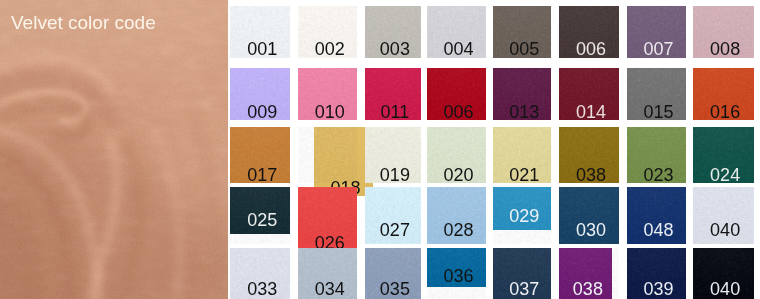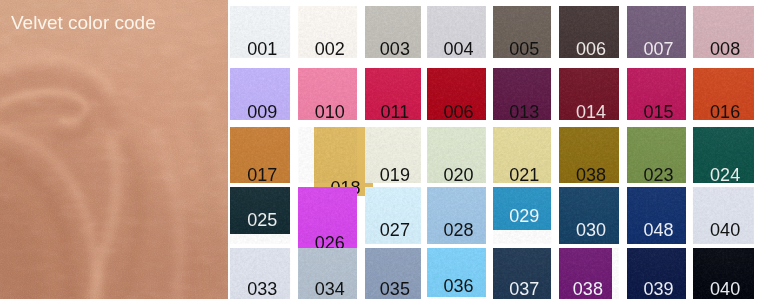--- a/index.html
+++ b/index.html
@@ -199,21 +199,21 @@
         <span class="code" style="bottom:-1.6px;color:#111111;transform:translateX(2.0px)">006</span>
       </div>
     <div class="sw" style="left:263.2px;top:67.7px;width:58.2px;height:52.0px;background:#5f1a47">
         <span class="tex"></span>
         <span class="code" style="bottom:-1.6px;color:#111111;transform:translateX(2.0px)">013</span>
       </div>
     <div class="sw" style="left:329.4px;top:67.7px;width:59.3px;height:52.0px;background:#721527">
         <span class="tex"></span>
         <span class="code" style="bottom:-1.6px;color:#efe3e3;transform:translateX(2.0px)">014</span>
       </div>
-    <div class="sw" style="left:397.0px;top:67.7px;width:58.8px;height:52.0px;background:#be185d">
+    <div class="sw" style="left:397.0px;top:67.7px;width:58.8px;height:52.0px;background:#737373">
         <span class="tex"></span>
         <span class="code" style="bottom:-1.6px;color:#111111;transform:translateX(2.0px)">015</span>
       </div>
     <div class="sw" style="left:462.6px;top:67.7px;width:61.1px;height:52.0px;background:#d1471e">
         <span class="tex"></span>
         <span class="code" style="bottom:-1.6px;color:#111111;transform:translateX(2.0px)">016</span>
       </div>
     <div class="sw" style="left:0.0px;top:127.0px;width:60.4px;height:56.0px;background:#ca8036">
         <span class="tex"></span>
         <span class="code" style="bottom:-0.5px;color:#111111;transform:translateX(2.0px)">017</span>
@@ -243,21 +243,21 @@
         <span class="code" style="bottom:-0.5px;color:#111111;transform:translateX(2.0px)">023</span>
       </div>
     <div class="sw" style="left:462.6px;top:127.0px;width:61.1px;height:56.0px;background:#0e5349">
         <span class="tex"></span>
         <span class="code" style="bottom:-0.5px;color:#eef3f1;transform:translateX(2.0px)">024</span>
       </div>
     <div class="sw" style="left:0.0px;top:187.2px;width:60.4px;height:47px;background:#142c34">
         <span class="tex"></span>
         <span class="code" style="bottom:4.9px;color:#f0f4f3;transform:translateX(2.0px)">025</span>
       </div>
-    <div class="sw" style="left:68.4px;top:187.2px;width:58.9px;height:70px;background:#d946ef">
+    <div class="sw" style="left:68.4px;top:187.2px;width:58.9px;height:70px;background:#ef4444">
         <span class="tex"></span>
         <span class="code" style="bottom:4.9px;color:#111111;transform:translateX(2.0px)">026</span>
       </div>
     <div class="sw" style="left:134.9px;top:187.2px;width:56.0px;height:56.5px;background:#d8f3ff">
         <span class="tex"></span>
         <span class="code" style="bottom:4.9px;color:#111111;transform:translateX(2.0px)">027</span>
       </div>
     <div class="sw" style="left:197.4px;top:187.2px;width:58.2px;height:56.5px;background:#a2c9e9">
         <span class="tex"></span>
         <span class="code" style="bottom:4.9px;color:#111111;transform:translateX(2.0px)">028</span>
@@ -283,21 +283,21 @@
         <span class="code" style="bottom:1.7px;color:#111111;transform:translateX(2.0px)">033</span>
       </div>
     <div class="sw" style="left:68.4px;top:248.1px;width:58.9px;height:51.9px;background:#b7c4d2">
         <span class="tex"></span>
         <span class="code" style="bottom:1.7px;color:#111111;transform:translateX(2.0px)">034</span>
       </div>
     <div class="sw" style="left:134.9px;top:248.1px;width:56.0px;height:51.9px;background:#8fa1be">
         <span class="tex"></span>
         <span class="code" style="bottom:1.7px;color:#111111;transform:translateX(2.0px)">035</span>
       </div>
-    <div class="sw" style="left:197.4px;top:248.1px;width:58.2px;height:49px;background:#7dd3fc">
+    <div class="sw" style="left:197.4px;top:248.1px;width:58.2px;height:39px;background:#0369a1">
         <span class="tex"></span>
         <span class="code" style="bottom:1.7px;color:#111111;transform:translateX(2.0px)">036</span>
       </div>
     <div class="sw" style="left:263.2px;top:248.1px;width:58.2px;height:51.9px;background:#203854">
         <span class="tex"></span>
         <span class="code" style="bottom:1.7px;color:#f2f6fa;transform:translateX(2.0px)">037</span>
       </div>
     <div class="sw" style="left:329.4px;top:248.1px;width:53px;height:51.9px;background:#701a75">
         <span class="tex"></span>
         <span class="code" style="bottom:1.7px;color:#f5f9fd;transform:translateX(2.0px)">038</span>

